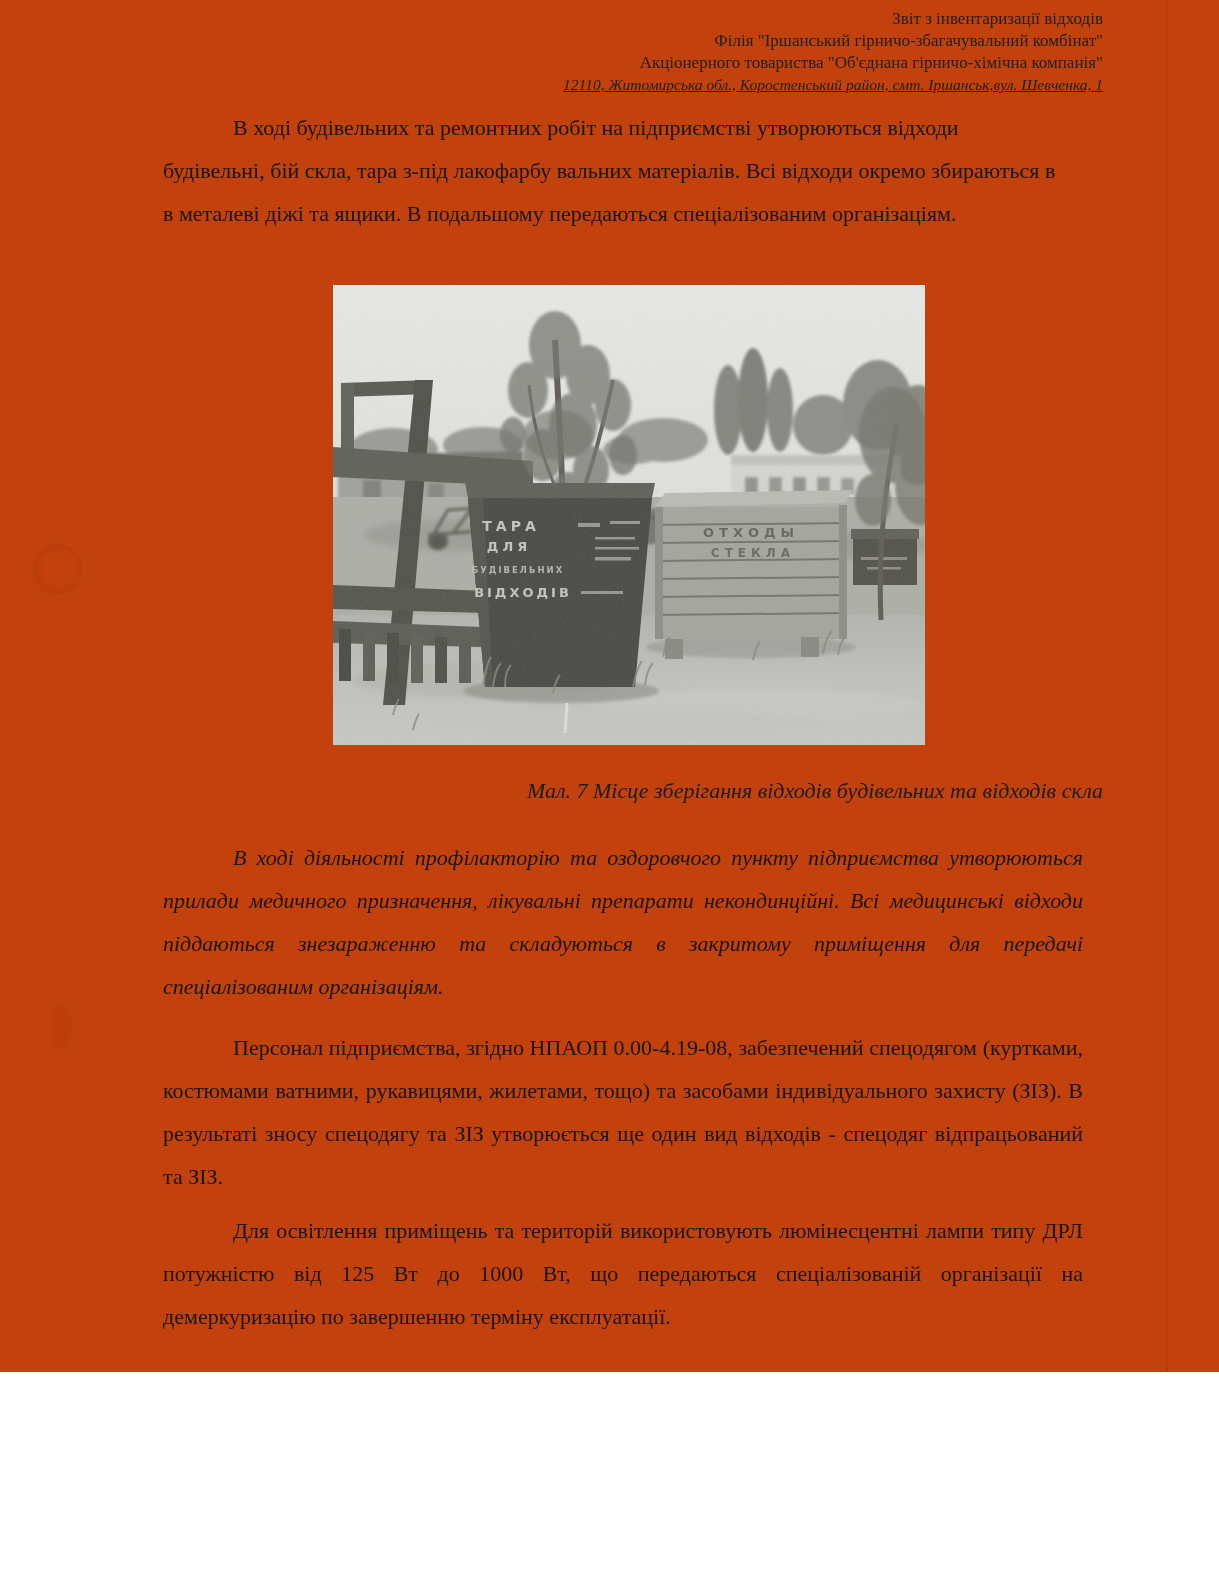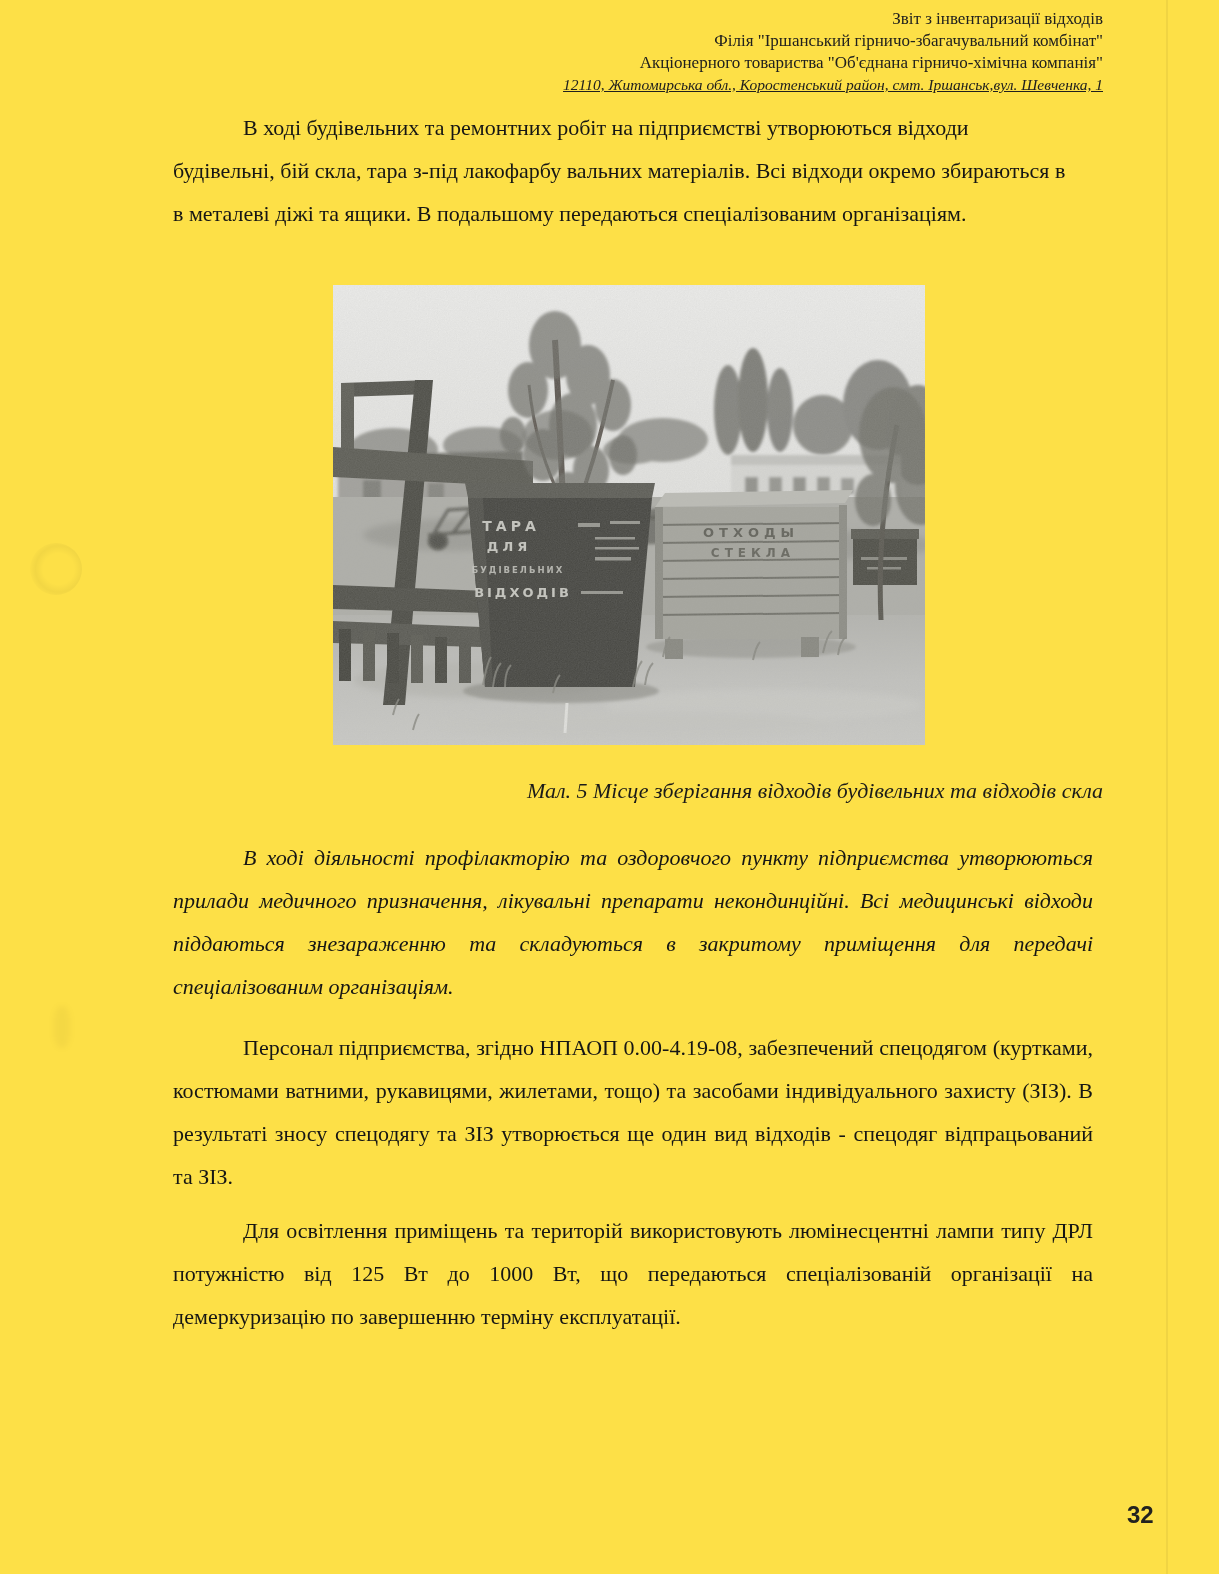--- a/index.html
+++ b/index.html
@@ -1,20 +1,20 @@
 <!DOCTYPE html>
 <html><head>
 <meta charset="utf-8">
 <style>
   html,body{margin:0;padding:0;background:#ffffff;}
   .page{
     position:relative;
     width:1219px;
-    height:1574px;
-    background:#fde047;
+    height:1372px;
+    background:#c2410c;
     font-family:"Liberation Serif", serif;
     color:#1a1a1a;
     overflow:hidden;
   }
   
   .doc-header{
     position:absolute;
     top:8px;
     right:116px;
     text-align:right;
@@ -24,21 +24,21 @@
     white-space:nowrap;
   }
   .doc-header .hl4{
     font-style:italic;
     font-size:15.5px;
     text-decoration:underline;
   }
   
   .para{
     position:absolute;
-    left:173px;
+    left:163px;
     font-size:22px;
     line-height:43px;
     text-indent:70px;
     color:#161614;
   }
   .para.p1{ top:106px; width:900px; text-align:left; }
   .para.p2{ top:836px; width:920px; text-align:justify;font-style:italic; }
   .para.p3{ top:1026px; width:920px; text-align:justify; }
   .para.p4{ top:1209px; width:920px; text-align:justify; }
   
@@ -293,21 +293,21 @@
         <path d="M330,372 q3,-16 7,-20 M490,368 q4,-18 9,-22 M505,370 q2,-14 8,-18"></path>
         <path d="M220,408 q3,-14 7,-18 M420,375 q3,-14 7,-18"></path>
         <path d="M60,430 q3,-12 6,-16 M80,445 q3,-12 6,-16"></path>
       </g>
       <line x1="232" y1="448" x2="234" y2="418" stroke="#e4e4e0" stroke-width="3"></line>
 
       <rect x="0" y="0" width="592" height="460" filter="url(#grain)" opacity="0.22"></rect>
     </svg>
   </div>
 
-  <div class="fig-caption">Мал. 5 Місце зберігання відходів будівельних та відходів скла</div>
+  <div class="fig-caption">Мал. 7 Місце зберігання відходів будівельних та відходів скла</div>
 
   <div class="para p2">В ході діяльності профілакторію та оздоровчого пункту підприємства утворюються прилади медичного призначення, лікувальні препарати некондинційні. Всі медицинські відходи піддаються знезараженню та складуються в закритому приміщення для передачі спеціалізованим організаціям.</div>
   <div class="para p3">Персонал підприємства, згідно НПАОП 0.00-4.19-08, забезпечений спецодягом (куртками, костюмами ватними, рукавицями, жилетами, тощо) та засобами індивідуального захисту (ЗІЗ). В результаті зносу спецодягу та ЗІЗ утворюється ще один вид відходів - спецодяг відпрацьований та ЗІЗ.</div>
   <div class="para p4">Для освітлення приміщень та територій використовують люмінесцентні лампи типу ДРЛ потужністю від 125 Вт до 1000 Вт, що передаються спеціалізованій організації на демеркуризацію по завершенню терміну експлуатації.</div>
 
   <div class="page-number">32</div>
 
   <div class="punch-mark"></div>
   <div class="smudge-mark"></div>
   <div class="scan-line"></div>

